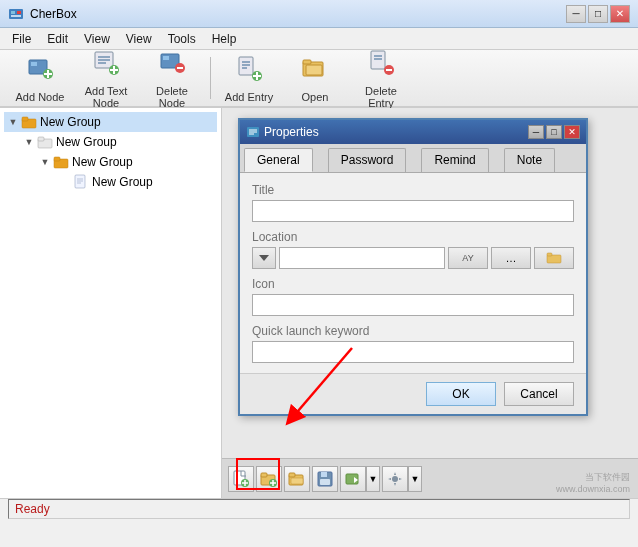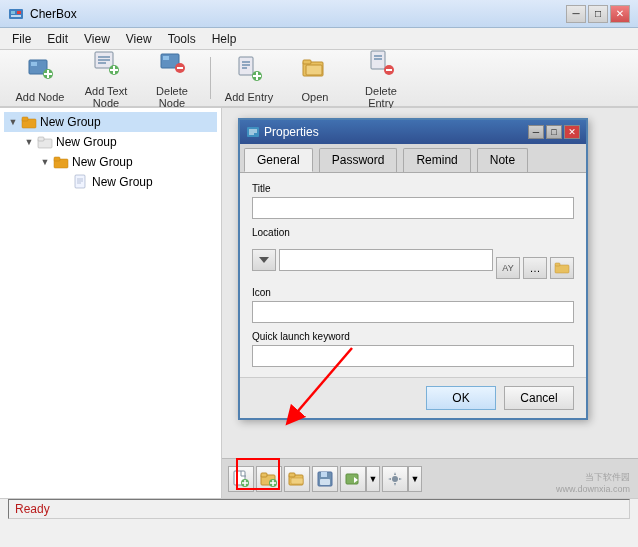--- a/index.html
+++ b/index.html
@@ -193,38 +193,38 @@
       border-bottom: 1px solid #aaa;
       padding: 4px 4px 0;
     }
     .dialog-tab {
       padding: 4px 12px;
       font-size: 12px;
       cursor: pointer;
       border: 1px solid #aaa;
       border-bottom: none;
       background: #d8d8d8;
-      margin-right: 6px;
+      margin-right: 15px;
       border-radius: 2px 2px 0 0;
     }
     .dialog-tab.active {
       background: #f0f0f0;
       border-bottom: 1px solid #f0f0f0;
       z-index: 1;
       position: relative;
     }
 
     
     #dialog-body {
       padding: 10px 12px;
       background: #f0f0f0;
     }
     .field-label {
-      font-size: 10px;
-      color: #000000;
+      font-size: 12px;
+      color: #737373;
       margin-bottom: 3px;
       margin-top: 8px;
     }
     .field-label:first-child { margin-top: 0; }
     .text-input {
       width: 100%;
       height: 22px;
       border: 1px solid #aaa;
       background: white;
       font-size: 12px;
@@ -236,30 +236,29 @@
       gap: 3px;
       margin-top: 3px;
     }
     .location-input {
       flex: 1;
       height: 22px;
       border: 1px solid #aaa;
       background: white;
     }
     .location-btn {
-      width: 24px;
+      width: 40px;
       height: 22px;
       background: linear-gradient(to bottom, #f0f0f0, #d8d8d8);
       border: 1px solid #aaa;
       display: flex;
       align-items: center;
       justify-content: center;
       cursor: pointer;
       font-size: 11px;
-      margin-top: 16px;
     }
     .down-arrow-btn {
       width: 24px;
       height: 22px;
       background: linear-gradient(to bottom, #f0f0f0, #d8d8d8);
       border: 1px solid #aaa;
       display: flex;
       align-items: center;
       justify-content: center;
       cursor: pointer;

